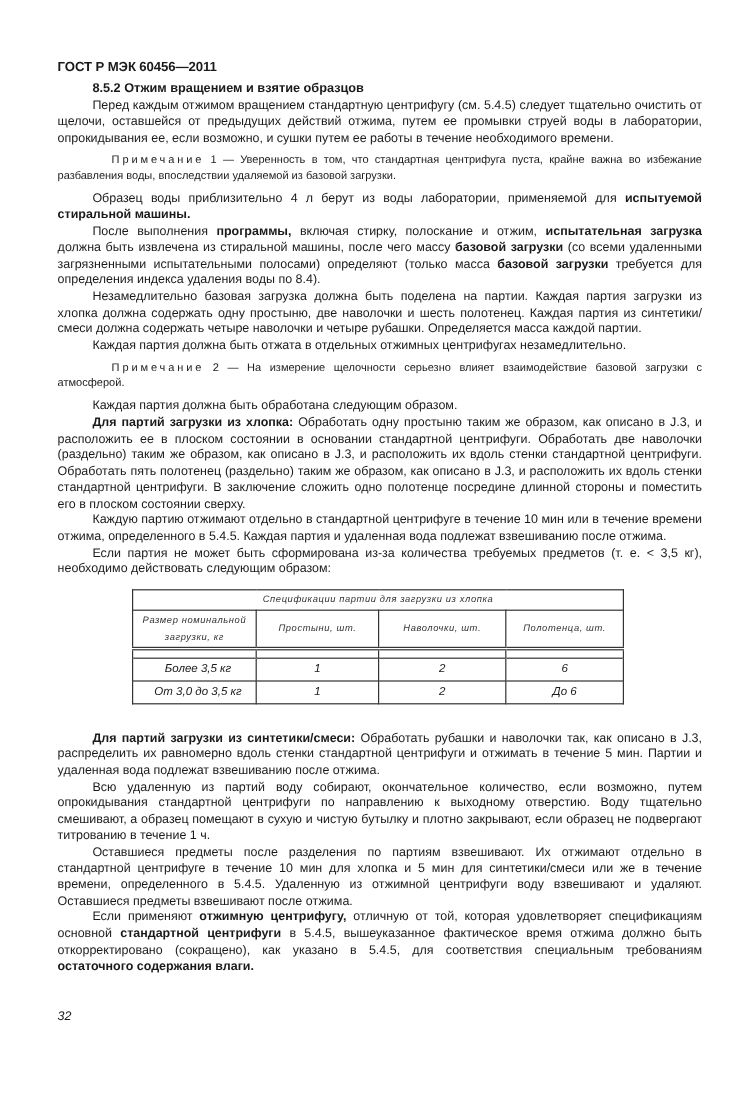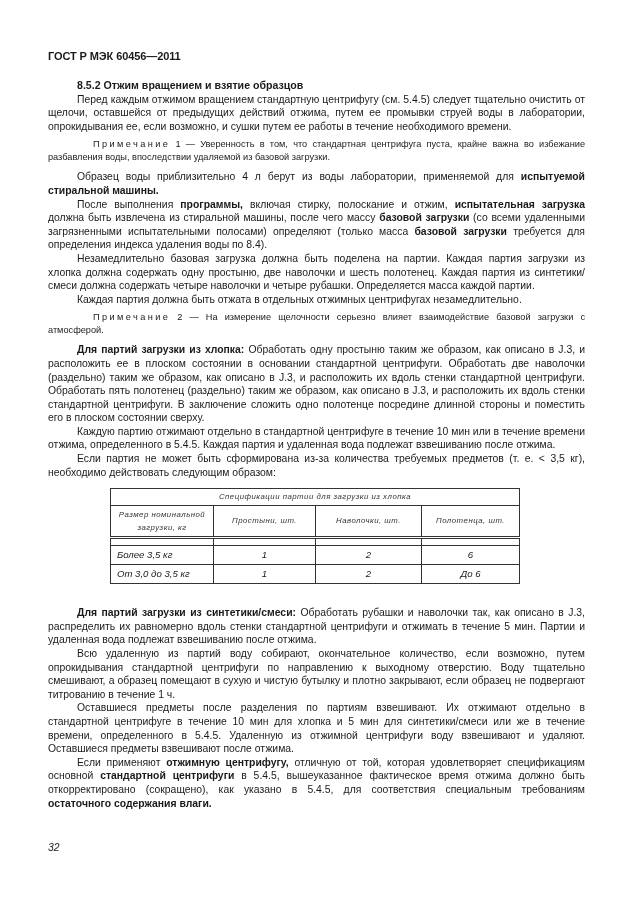--- a/index.html
+++ b/index.html
@@ -1,34 +1,34 @@
 <!DOCTYPE html>
 <html><head>
 <meta charset="utf-8">
 <style>
   html, body { margin: 0; padding: 0; background: #ffffff; }
   body { width: 630px; height: 913px; position: relative; overflow: hidden;
          font-family: "Liberation Sans", sans-serif; color: #1a1a1a; }
   .page { position: absolute; left: 48px; top: 0; width: 537px; }
   .header { position: absolute; top: 50px; left: 0; font-weight: bold; font-size: 11px; letter-spacing: -0.1px; }
-  .content { position: absolute; top: 79px; left: 0; width: 537px; font-size: 10.4px; line-height: 13.6px; }
+  .content { position: absolute; top: 68px; left: 0; width: 537px; font-size: 10.4px; line-height: 13.6px; }
   .content p { margin: 0; text-align: justify; }
   .ind { text-indent: 29px; }
   .h { font-weight: bold; text-indent: 29px; font-size: 10.6px; }
   .note { font-size: 9.2px; line-height: 13px; margin: 5px 0 6px 0 !important; }
   .note .sp { letter-spacing: 2.4px; padding-left: 16px; }
   b { font-weight: bold; }
   .tbl-wrap { margin: 9px 0 0 62px; width: 410px; font-style: italic; }
   table { border-collapse: collapse; width: 410px; font-size: 9px; }
   td { border: 1px solid #333; text-align: center; padding: 0; height: 18px; }
   td.hdr { font-size: 7.8px; letter-spacing: 0.5px; color: #333; }
   tr.top td { height: 16px; }
   tr.h2 td { height: 30px; border-bottom: 3px double #333; }
   tr.sep td { height: 6px; border-top: none; border-bottom: none; }
-  td.lft { text-align: left; padding-left: 6px; font-size: 9.6px; margin-left: 45px; }
+  td.lft { text-align: center; padding-left: 6px; font-size: 9.6px; margin-left: 45px; }
   td.val { font-size: 9.6px; }
   .after-tbl { margin-top: 22px !important; }
   .pagenum { position: absolute; left: 0; top: 842px; font-size: 10.4px; font-style: italic; }
 </style>
 </head>
 <body>
 
 <div class="page">
   <div class="header">ГОСТ Р МЭК 60456—2011</div>
 
@@ -40,20 +40,21 @@
 
     <p class="ind"><span>Образец воды приблизительно 4 л берут из воды лаборатории, применяемой для </span><b>испытуемой стиральной машины.</b></p>
 
     <p class="ind"><span>После выполнения </span><b>программы,</b><span> включая стирку, полоскание и отжим, </span><b>испытательная загрузка</b><span> должна быть извлечена из стиральной машины, после чего массу </span><b>базовой загрузки</b><span> (со всеми удаленными загрязненными испытательными полосами) определяют (только масса </span><b>базовой загрузки</b><span> требуется для определения индекса удаления воды по 8.4).</span></p>
 
     <p class="ind">Незамедлительно базовая загрузка должна быть поделена на партии. Каждая партия загрузки из хлопка должна содержать одну простыню, две наволочки и шесть полотенец. Каждая партия из синтетики/смеси должна содержать четыре наволочки и четыре рубашки. Определяется масса каждой партии.</p>
     <p class="ind">Каждая партия должна быть отжата в отдельных отжимных центрифугах незамедлительно.</p>
 
     <p class="ind note"><span class="sp">Примечание</span><span> 2 — На измерение щелочности серьезно влияет взаимодействие базовой загрузки с атмосферой.</span></p>
 
+    <p class="ind">Каждая партия должна быть обработана следующим образом.</p>
     <p class="ind"><b>Для партий загрузки из хлопка:</b><span> Обработать одну простыню таким же образом, как описано в J.3, и расположить ее в плоском состоянии в основании стандартной центрифуги. Обработать две наволочки (раздельно) таким же образом, как описано в J.3, и расположить их вдоль стенки стандартной центрифуги. Обработать пять полотенец (раздельно) таким же образом, как описано в J.3, и расположить их вдоль стенки стандартной центрифуги. В заключение сложить одно полотенце посредине длинной стороны и поместить его в плоском состоянии сверху.</span></p>
     <p class="ind">Каждую партию отжимают отдельно в стандартной центрифуге в течение 10 мин или в течение времени отжима, определенного в 5.4.5. Каждая партия и удаленная вода подлежат взвешиванию после отжима.</p>
     <p class="ind">Если партия не может быть сформирована из-за количества требуемых предметов (т. е. &lt; 3,5 кг), необходимо действовать следующим образом:</p>
 
     <div class="tbl-wrap">
       <table>
         <tbody>
             <tr class="top">
           <td colspan="4" class="hdr">Спецификации партии для загрузки из хлопка</td>
         </tr>

